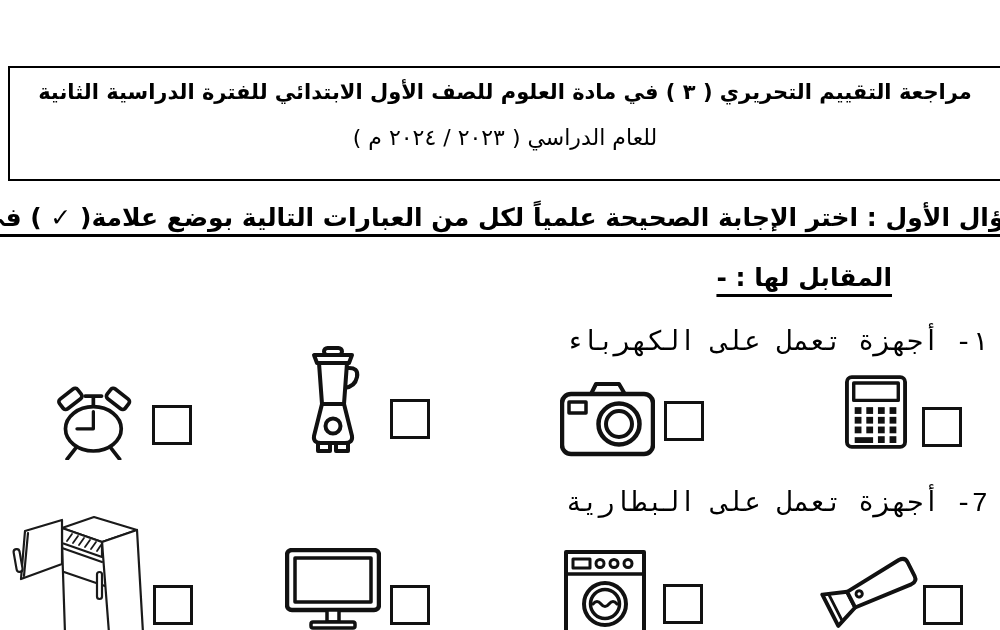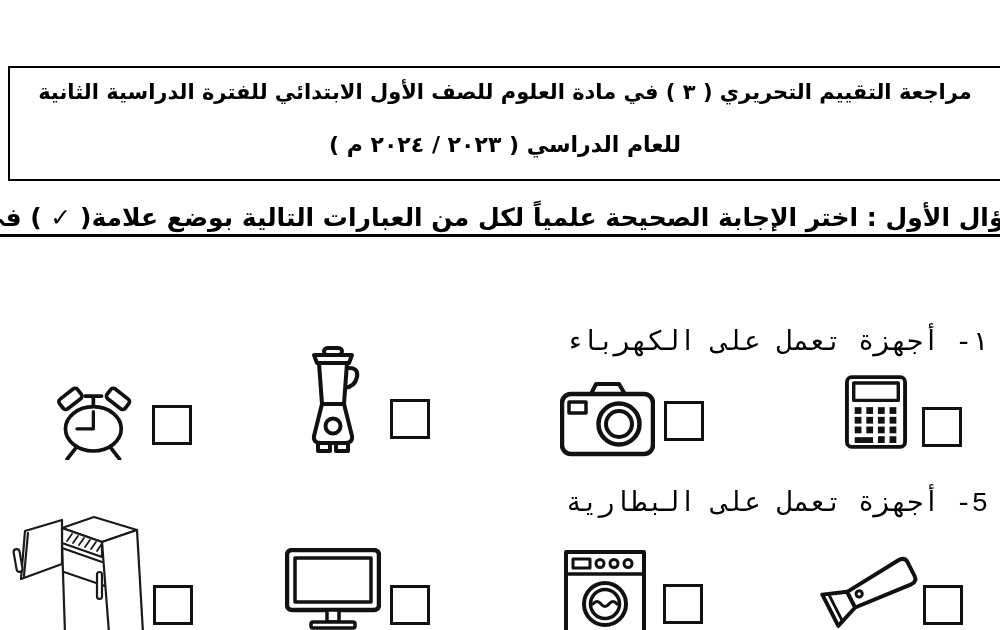--- a/index.html
+++ b/index.html
@@ -26,22 +26,22 @@
   .header-inner {
     width: 990px; height: 100%;
     display: flex; flex-direction: column; align-items: center;
     direction: rtl;
   }
   .header-line1 {
     margin-top: 12px;
     font-size: 21px; font-weight: bold; white-space: nowrap;
   }
   .header-line2 {
-    margin-top: 28px;
-    font-size: 22px; font-weight: bold; white-space: nowrap;
+    margin-top: 21px;
+    font-size: 22px; font-weight: normal; white-space: nowrap;
   }
   .q-line1 {
     position: absolute;
     top: 203px; right: -48px;
     direction: rtl; white-space: nowrap;
     font-size: 25px; font-weight: bold;
     text-decoration: underline;
     text-decoration-thickness: 3px;
     text-underline-offset: 8px;
   }
@@ -76,20 +76,21 @@
 <div class="page">
 
   <div class="header-box">
     <div class="header-inner">
       <div class="header-line1">مراجعة التقييم التحريري ( ٣ ) في مادة العلوم للصف الأول الابتدائي للفترة الدراسية الثانية</div>
       <div class="header-line2">للعام الدراسي ( ٢٠٢٣ / ٢٠٢٤ م )</div>
     </div>
   </div>
 
   <div class="q-line1">السؤال الأول : اختر الإجابة الصحيحة علمياً لكل من العبارات التالية بوضع علامة( ✓ ) في المربع</div>
+  <div class="q-line2">المقابل لها : -</div>
 
   <div class="item-label item1-label">١- أجهزة تعمل على الكهرباء</div>
 
   <svg class="icon" style="left:53px;top:378px" width="84" height="82" viewBox="0 0 100 100">
     <g stroke="#111" fill="#fff" stroke-linecap="round" stroke-linejoin="round">
       <rect x="6" y="18" width="28" height="15" rx="4" stroke-width="4.5" transform="rotate(-38 20 25.5)"></rect>
       <rect x="64" y="18" width="28" height="15" rx="4" stroke-width="4.5" transform="rotate(38 78 25.5)"></rect>
       <path d="M38,22 H58 M48,22 V33" fill="none" stroke-width="4.5"></path>
       <path d="M26,86 L16,99 M70,86 L80,99" fill="none" stroke-width="4.5"></path>
       <ellipse cx="48" cy="62" rx="34" ry="27" stroke-width="4.5"></ellipse>
@@ -141,21 +142,21 @@
         <rect x="22" y="53" width="7" height="7"></rect>
         <rect x="34" y="53" width="7" height="7"></rect>
         <rect x="46" y="53" width="7" height="7"></rect>
       <rect x="10" y="64" width="19" height="6"></rect>
         <rect x="34" y="63" width="7" height="7"></rect>
         <rect x="46" y="63" width="7" height="7"></rect>
     </g>
   </svg>
   <div class="checkbox" style="left:922px;top:407px"></div>
 
-  <div class="item-label item2-label">5- أجهزة تعمل على البطارية</div>
+  <div class="item-label item2-label">7- أجهزة تعمل على البطارية</div>
 
   <svg class="icon" style="left:5px;top:512px" width="140" height="124" viewBox="0 0 140 124">
     <g stroke="#1a1a1a" fill="#fff" stroke-linecap="round" stroke-linejoin="round" stroke-width="2.2">
       <path d="M57,16 L89,5 L132,18 L97,30 Z"></path>
       <path d="M97,30 L132,18 L138,121 L104,121 Z"></path>
       <path d="M57,16 L97,30 L97,45 L57,31 Z"></path>
       <g stroke-width="1.8" fill="none">
         <path d="M62,29 L67,22"></path>
           <path d="M68,31 L73,24"></path>
           <path d="M74,33 L79,26"></path>

